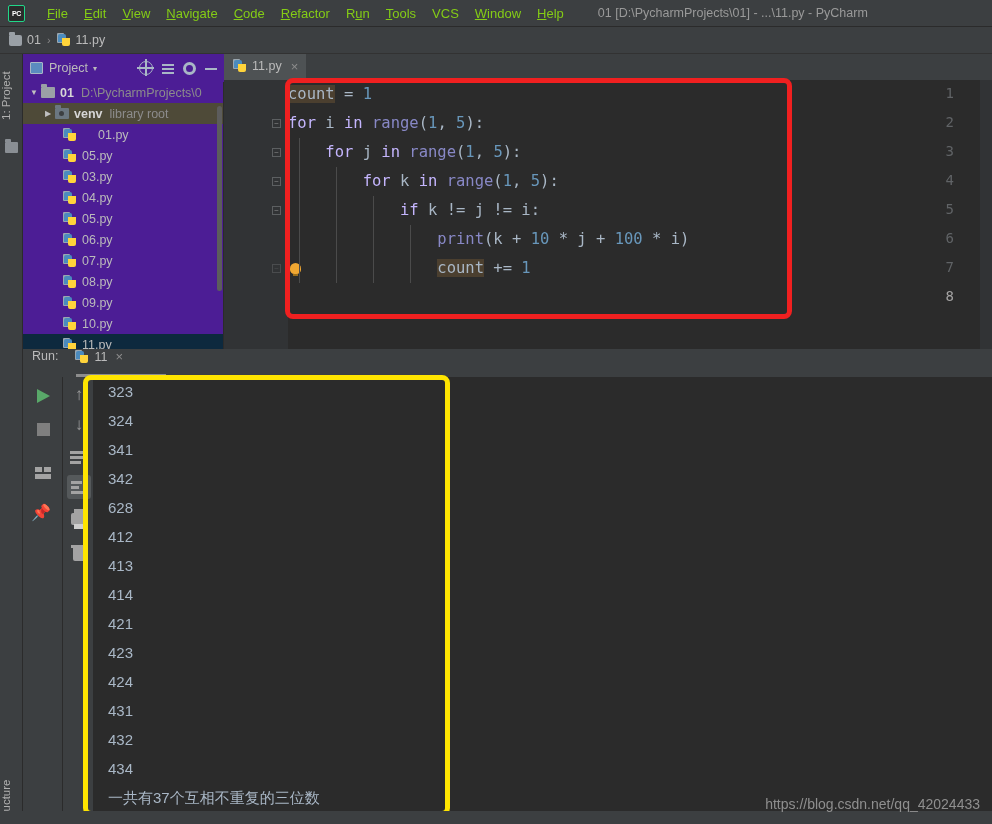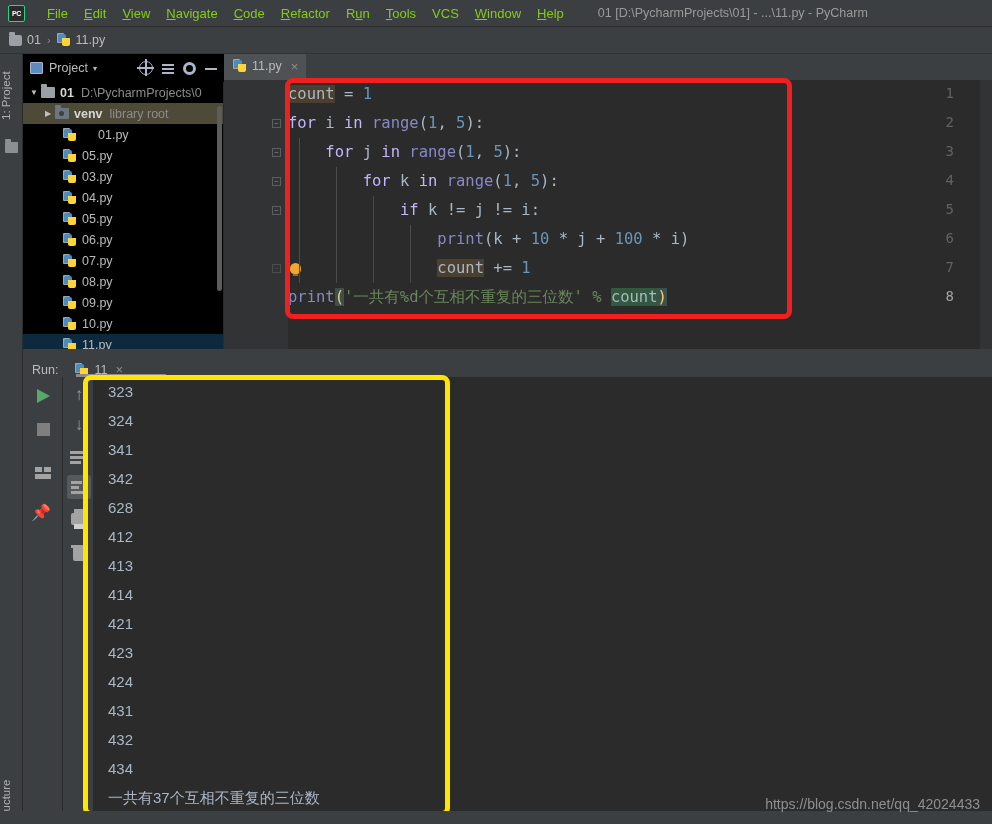--- a/index.html
+++ b/index.html
@@ -73,21 +73,21 @@
   .vl-project { top: 8px; height: 68px; }
   .vl-structure { top: 712px; height: 86px; }
   .strip-icon { position: absolute; left: 5px; width: 13px; height: 11px; }
   .strip-folder { background:#8a8f94; border-radius:1px; }
   .strip-folder:before { content:""; position:absolute; left:0; top:-3px;
     width:6px; height:3px; background:#8a8f94; border-radius:1px 1px 0 0; }
 
   
   .projpanel {
     position: absolute; left: 23px; top: 54px; width: 201px; height: 295px;
-    background: #000000;
+    background: #4c1d95;
   }
   .proj-header {
     height: 28px; display: flex; align-items: center; padding-left: 7px;
     color: #bbbbbb; font-size: 12.5px;
   }
   .proj-header .sq {
     width: 13px; height: 12px; border: 1.6px solid #a9b7c6; border-radius: 1px;
     background: #5b8bbf; margin-right: 6px;
   }
   .proj-caret { margin-left: 5px; font-size: 8px; color: #bbb; }
@@ -190,21 +190,21 @@
     position: absolute; left: 285px; top: 78px; width: 507px; height: 241px;
     border: 5px solid #f02020; border-radius: 8px; pointer-events: none;
   }
 
   
   .runwin {
     position: absolute; left: 23px; top: 349px; width: 969px; height: 462px;
     background: #3c3f41;
   }
   .run-header {
-    height: 28px; display: flex; align-items: flex-end; padding-left: 9px;
+    height: 28px; display: flex; align-items: flex-start; padding-left: 9px;
     color: #bbbbbb; font-size: 12.5px; position: relative;
   }
   .run-label { margin-right: 17px; }
   .run-tab { display: flex; align-items: center; }
   .run-tab .tab-close { margin-left: 8px; color: #8d8d8d; font-size: 13px; }
   .run-tab-underline {
     position: absolute; left: 53px; top: 25px; width: 90px; height: 3px;
     background: #8d8d8d;
   }
   .run-body { position: absolute; left:0; top: 28px; width: 969px; height: 434px; }
@@ -486,21 +486,20 @@
         <div class="indent-guide" style="left:85px; top:116px; height:87px;"></div>
         <div class="indent-guide" style="left:122px; top:145px; height:58px;"></div>
 
         <div class="cl" style="top:0px;"><span class="wordhl">count</span> = <span class="num">1</span></div>
         <div class="cl" style="top:29px;"><span class="k">for</span> i <span class="k">in</span> <span class="fn">range</span>(<span class="num">1</span>, <span class="num">5</span>):</div>
         <div class="cl" style="top:58px;">    <span class="k">for</span> j <span class="k">in</span> <span class="fn">range</span>(<span class="num">1</span>, <span class="num">5</span>):</div>
         <div class="cl" style="top:87px;">        <span class="k">for</span> k <span class="k">in</span> <span class="fn">range</span>(<span class="num">1</span>, <span class="num">5</span>):</div>
         <div class="cl" style="top:116px;">            <span class="k">if</span> k != j != i:</div>
         <div class="cl" style="top:145px;">                <span class="fn">print</span>(k + <span class="num">10</span> * j + <span class="num">100</span> * i)</div>
         <div class="cl" style="top:174px;">                <span class="wordhl">count</span> += <span class="num">1</span></div>
-        <div class="cl" style="top:203px;"><span class="fn">print</span><span class="paren-hl">(</span><span class="str">'一共有%d个互相不重复的三位数'</span> <span class="str">%</span> <span class="hl">count</span><span class="paren-hl">)</span></div>
       </div>
 
       <div class="editor-rightmargin" style="top:0;"></div>
     </div>
   </div>
 
   <div class="red-rect"></div>
 
   <div class="runwin">
     <div class="run-header">

